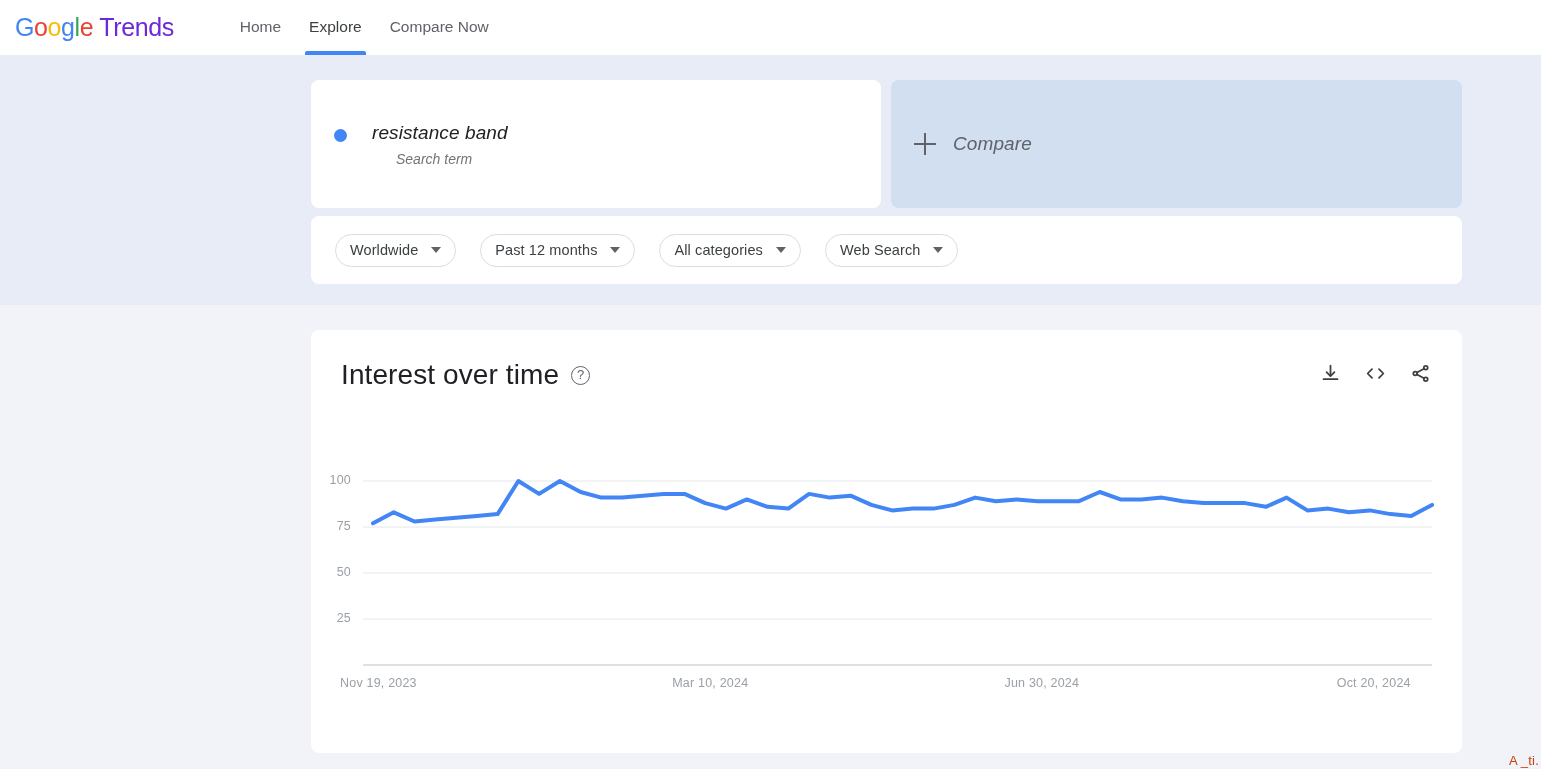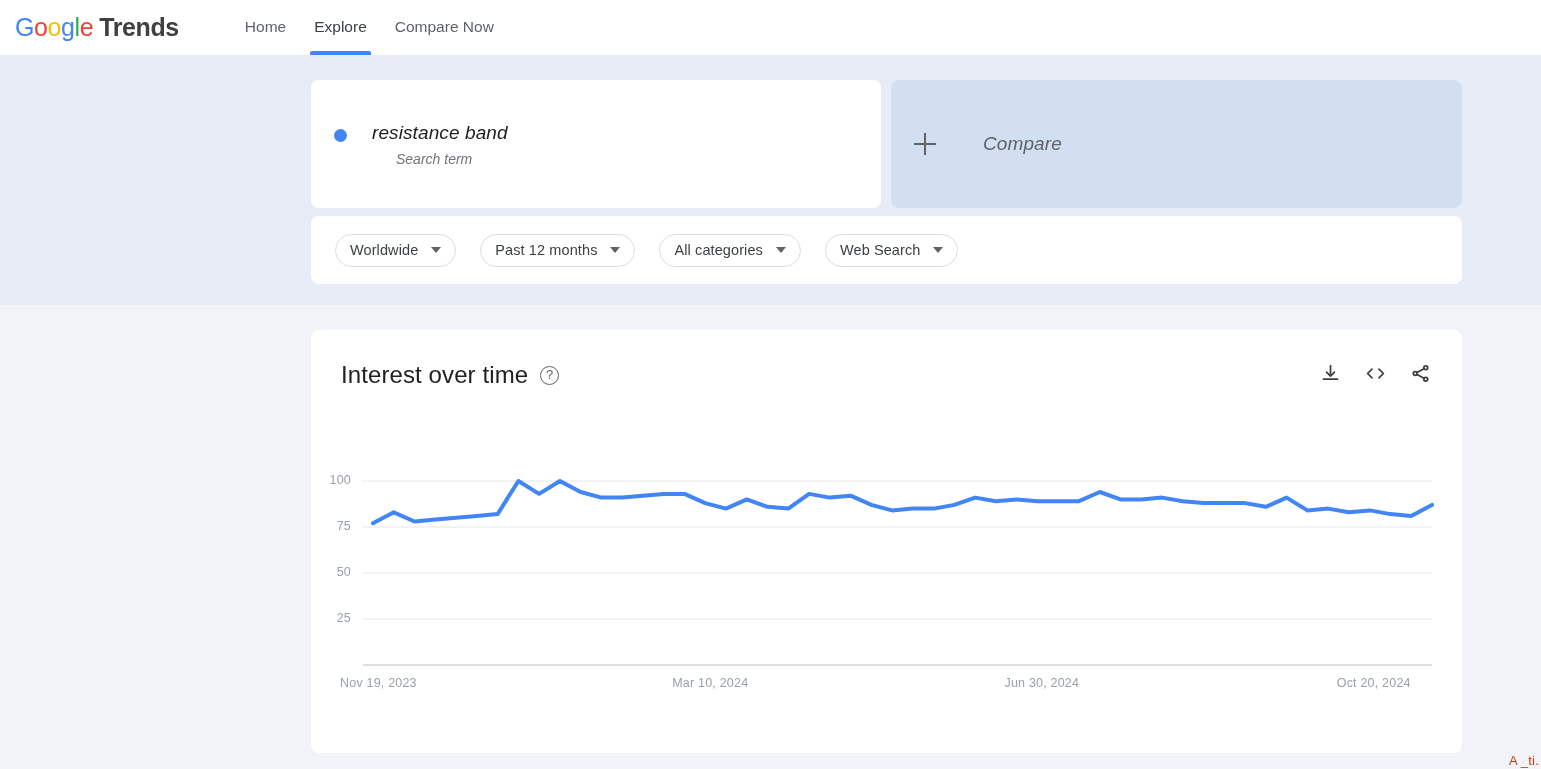--- a/index.html
+++ b/index.html
@@ -26,21 +26,21 @@
     white-space: nowrap;
     line-height: 1;
     display: flex; align-items: baseline;
   }
   .logo .g1 { color: #4285f4; }
   .logo .o1 { color: #ea4335; }
   .logo .o2 { color: #fbbc05; }
   .logo .g2 { color: #4285f4; }
   .logo .l1 { color: #34a853; }
   .logo .e1 { color: #ea4335; }
-  .logo .trends { color: #404040; margin-left: 6px; font-weight: 700; }
+  .logo .trends { color: #6d28d9; margin-left: 6px; font-weight: 400; }
 
   .nav { display: flex; align-items: center; margin-left: 52px; height: 68px; }
   .nav-item {
     position: relative;
     height: 55px;
     display: flex; align-items: center;
     padding: 0 14px;
     font-size: 15.5px;
     color: #5f6368;
     cursor: pointer;
@@ -105,21 +105,20 @@
     line-height: 18px;
     margin-left: 24px;
   }
   .compare-card {
     width: 571px; height: 128px;
     margin-left: 10px;
     background: #d2dff1;
     border-radius: 8px;
     display: flex; align-items: center;
     cursor: pointer;
-    gap: 30px;
   }
   .plus-icon {
     margin-left: 23px;
     width: 22px; height: 22px;
     position: relative;
     flex: none;
   }
   .plus-icon::before, .plus-icon::after {
     content: "";
     position: absolute;
@@ -175,21 +174,21 @@
     background: #ffffff;
     border-radius: 8px;
   }
   .chart-head {
     position: absolute;
     top: 28px; left: 30px; right: 20px;
     height: 34px;
     display: flex; align-items: center;
   }
   .chart-title {
-    font-size: 24px;
+    font-size: 28px;
     color: #202124;
     letter-spacing: 0.1px;
   }
   .help-icon {
     margin-left: 12px;
     width: 19px; height: 19px;
     border: 1.6px solid #5f6368;
     border-radius: 50%;
     color: #5f6368;
     font-size: 13px;

